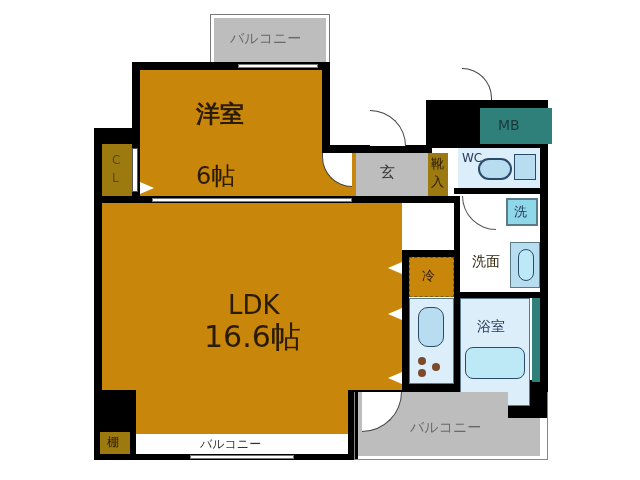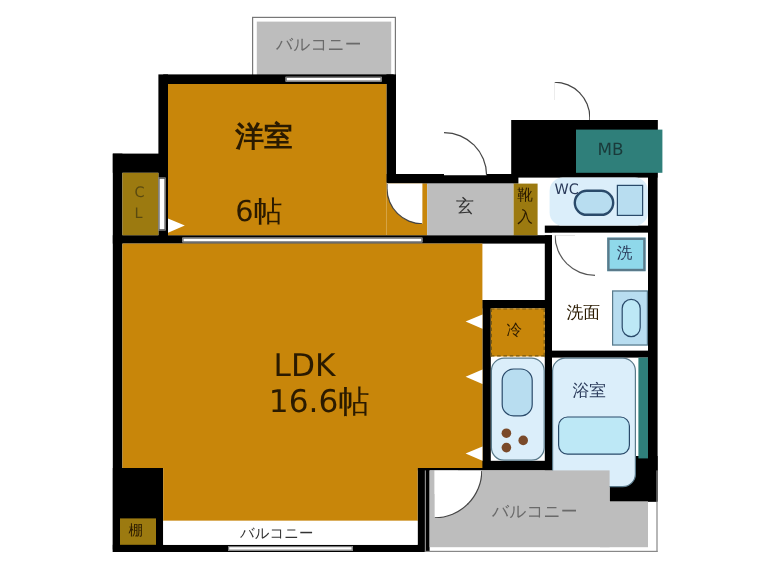--- a/index.html
+++ b/index.html
@@ -2,21 +2,21 @@
 <html><head>
 <meta charset="utf-8">
 <style>
   html, body { margin: 0; padding: 0; background: #ffffff; }
   body { width: 640px; height: 480px; position: relative; overflow: hidden; font-family: "DejaVu Sans", sans-serif; }
   .abs { position: absolute; box-sizing: border-box; }
   .wall { background: #000000; }
   .floor { background: #c8860a; }
   .gray { background: #bdbdbd; }
   .closet { background: #9c7a10; }
-  .water { background: #dbeefa; border-radius: 11px; }
+  .water { background: #dbeefa; }
   .wetfx { background: #b8ddf0; border: 2px solid #2a4a6a; border-radius: 10px; }
   .white { background: #ffffff; }
   .lbl { position: absolute; color: #2a1a00; white-space: nowrap; line-height: 1; }
   .glbl { position: absolute; color: #6a6a6a; white-space: nowrap; line-height: 1; }
   .tri { position: absolute; width: 0; height: 0; }
 </style>
 </head>
 <body>
 
 <div class="abs" style="left:210px;top:14px;width:120px;height:52px;border:1.5px solid #777;background:#fff;"></div>
@@ -99,21 +99,21 @@
 
 <div class="abs water" style="left:460px;top:298px;width:70px;height:108px;border:1px solid #5a7a8a;">
   <span class="lbl" style="left:16px;top:20px;font-size:14px;color:#2a3a5a;">浴室</span>
   <div class="abs" style="left:4px;top:48px;width:60px;height:32px;border:1.5px solid #2a4a6a;border-radius:8px;background:#bde8f6;"></div>
 </div>
 <div class="abs" style="left:532px;top:298px;width:8px;height:84px;background:#2f7f7a;"></div>
 
 <div class="abs floor" style="left:102px;top:203px;width:300px;height:187px;"></div>
 <div class="abs floor" style="left:136px;top:390px;width:212px;height:44px;"></div>
 <span class="lbl" style="left:204px;top:292px;font-size:26px;margin-left:24px;">LDK</span>
-<span class="lbl" style="left:204px;top:322px;font-size:26px;margin-left:20px;">16.6帖</span>
+<span class="lbl" style="left:204px;top:322px;font-size:30px;">16.6帖</span>
 <div class="tri" style="left:388px;top:262px;border-top:6px solid transparent;border-bottom:6px solid transparent;border-right:14px solid #fff;"></div>
 <div class="tri" style="left:388px;top:308px;border-top:6px solid transparent;border-bottom:6px solid transparent;border-right:14px solid #fff;"></div>
 <div class="tri" style="left:388px;top:372px;border-top:6px solid transparent;border-bottom:6px solid transparent;border-right:14px solid #fff;"></div>
 <div class="tri" style="left:140px;top:182px;border-top:6px solid transparent;border-bottom:6px solid transparent;border-left:14px solid #fff;"></div>
 
 <div class="abs white" style="left:136px;top:434px;width:212px;height:20px;">
   <span class="glbl" style="left:64px;top:4px;font-size:12px;color:#333;">バルコニー</span>
 </div>
 <div class="abs closet" style="left:100px;top:432px;width:30px;height:22px;">
   <span class="lbl" style="left:7px;top:4px;font-size:12px;">棚</span>

